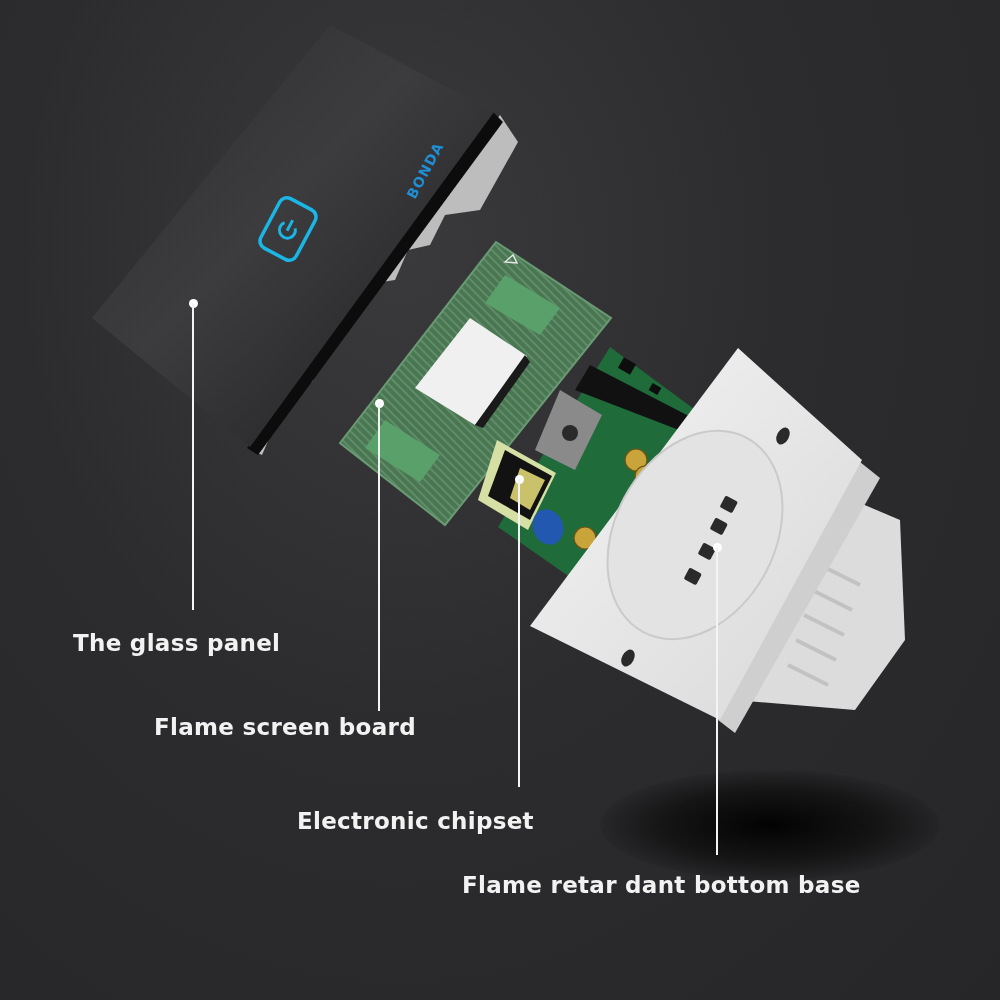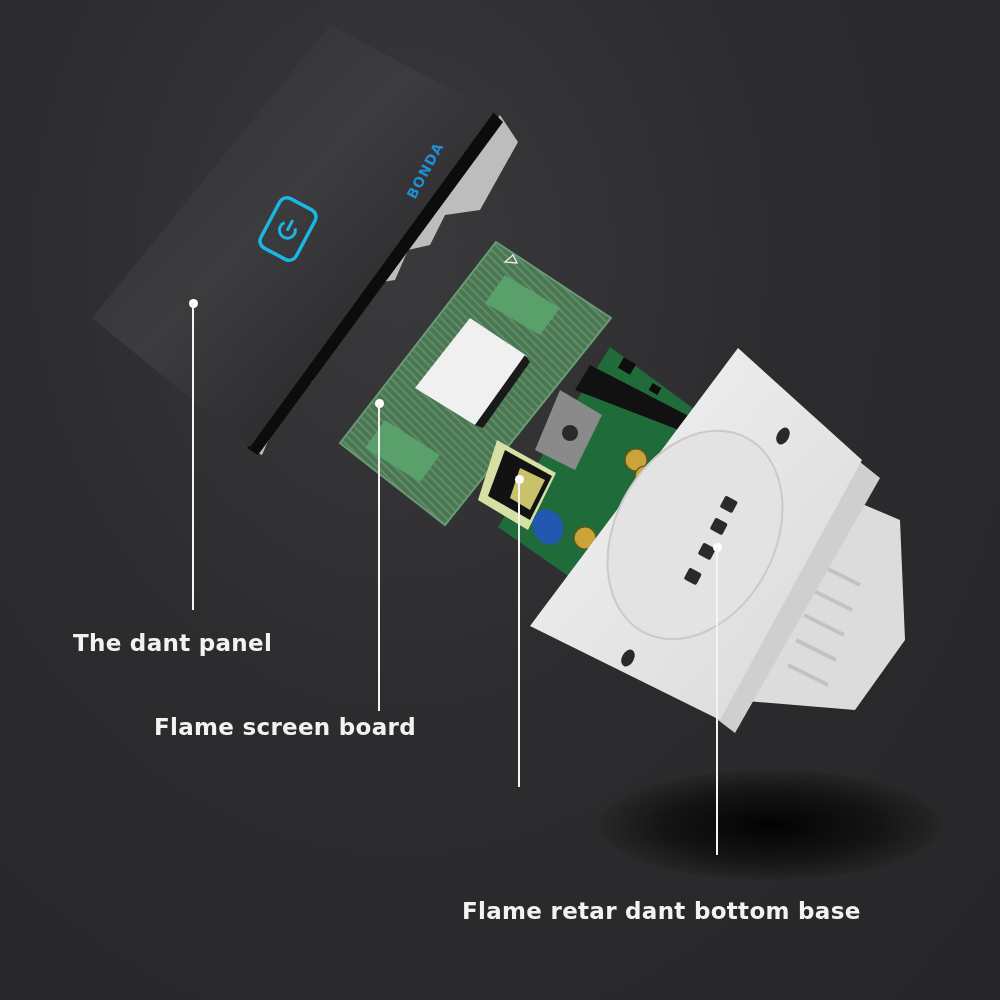--- a/index.html
+++ b/index.html
@@ -117,25 +117,26 @@
         <rect x="700" y="545" width="14" height="13" rx="2" transform="rotate(28 707 551)"></rect>
         <rect x="686" y="570" width="14" height="13" rx="2" transform="rotate(28 693 576)"></rect>
         <ellipse cx="783" cy="436" rx="6" ry="9" transform="rotate(28 783 436)"></ellipse>
         <ellipse cx="628" cy="658" rx="6" ry="9" transform="rotate(28 628 658)"></ellipse>
       </g>
     </g>
   </svg>
 
   <div class="dot" style="left:189px;top:299px;"></div>
   <div class="leader" style="left:192px;top:303px;height:307px;"></div>
-  <div class="label" style="left:73px;top:630px;">The dant panel</div>
+  <div class="label" style="left:73px;top:630px;">The glass panel</div>
 
   <div class="dot" style="left:375px;top:399px;"></div>
   <div class="leader" style="left:378px;top:403px;height:308px;"></div>
   <div class="label" style="left:154px;top:714px;">Flame screen board</div>
 
   <div class="dot" style="left:515px;top:475px;"></div>
   <div class="leader" style="left:518px;top:479px;height:308px;"></div>
+  <div class="label" style="left:297px;top:808px;">Electronic chipset</div>
 
   <div class="dot" style="left:713px;top:543px;"></div>
   <div class="leader" style="left:716px;top:547px;height:308px;"></div>
-  <div class="label" style="left:462px;top:872px;margin-top:26px;">Flame retar dant bottom base</div>
+  <div class="label" style="left:462px;top:872px;">Flame retar dant bottom base</div>
 </div>
 
 </body></html>

